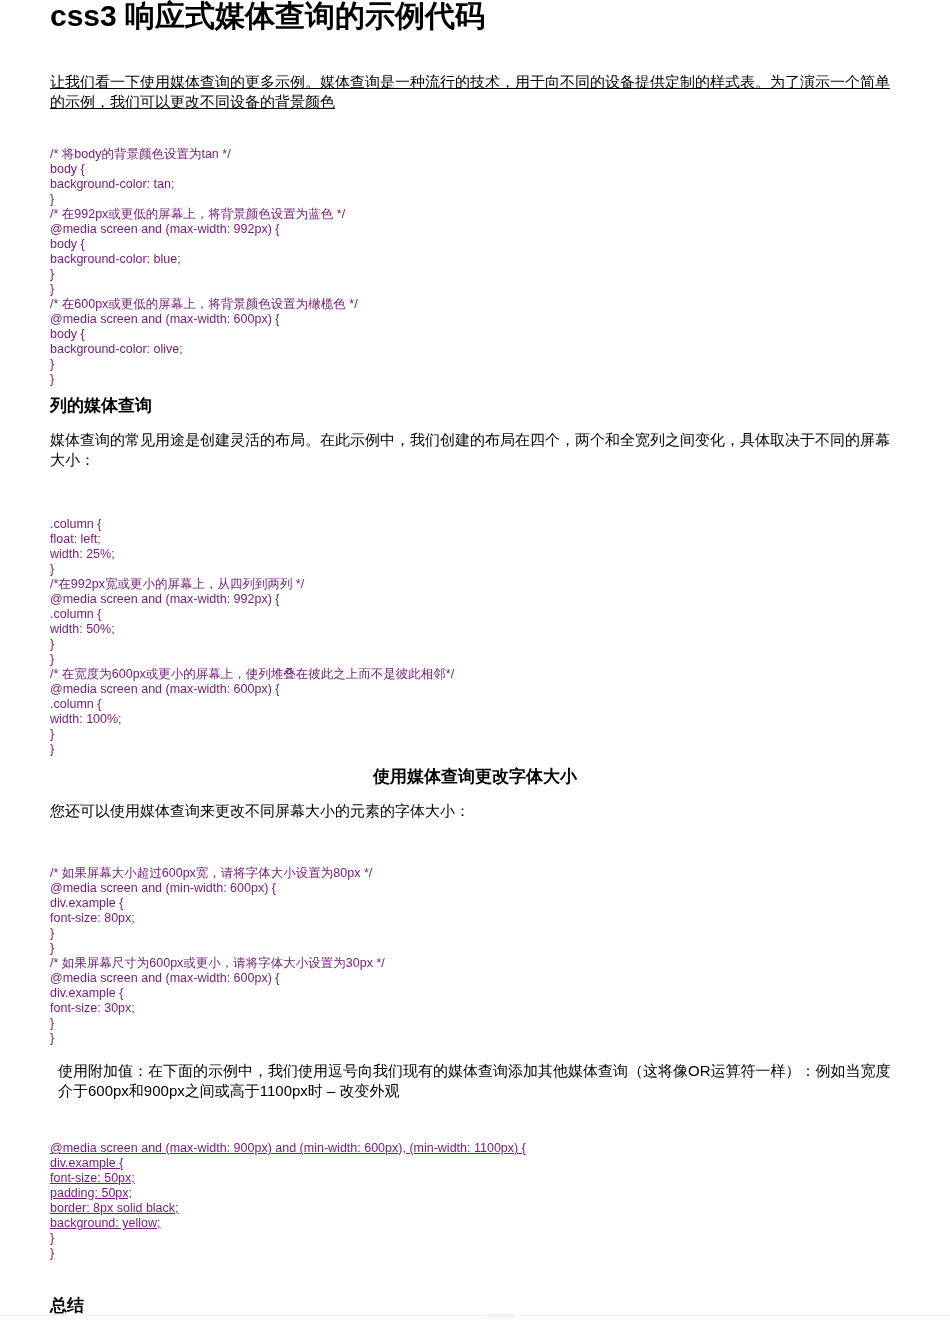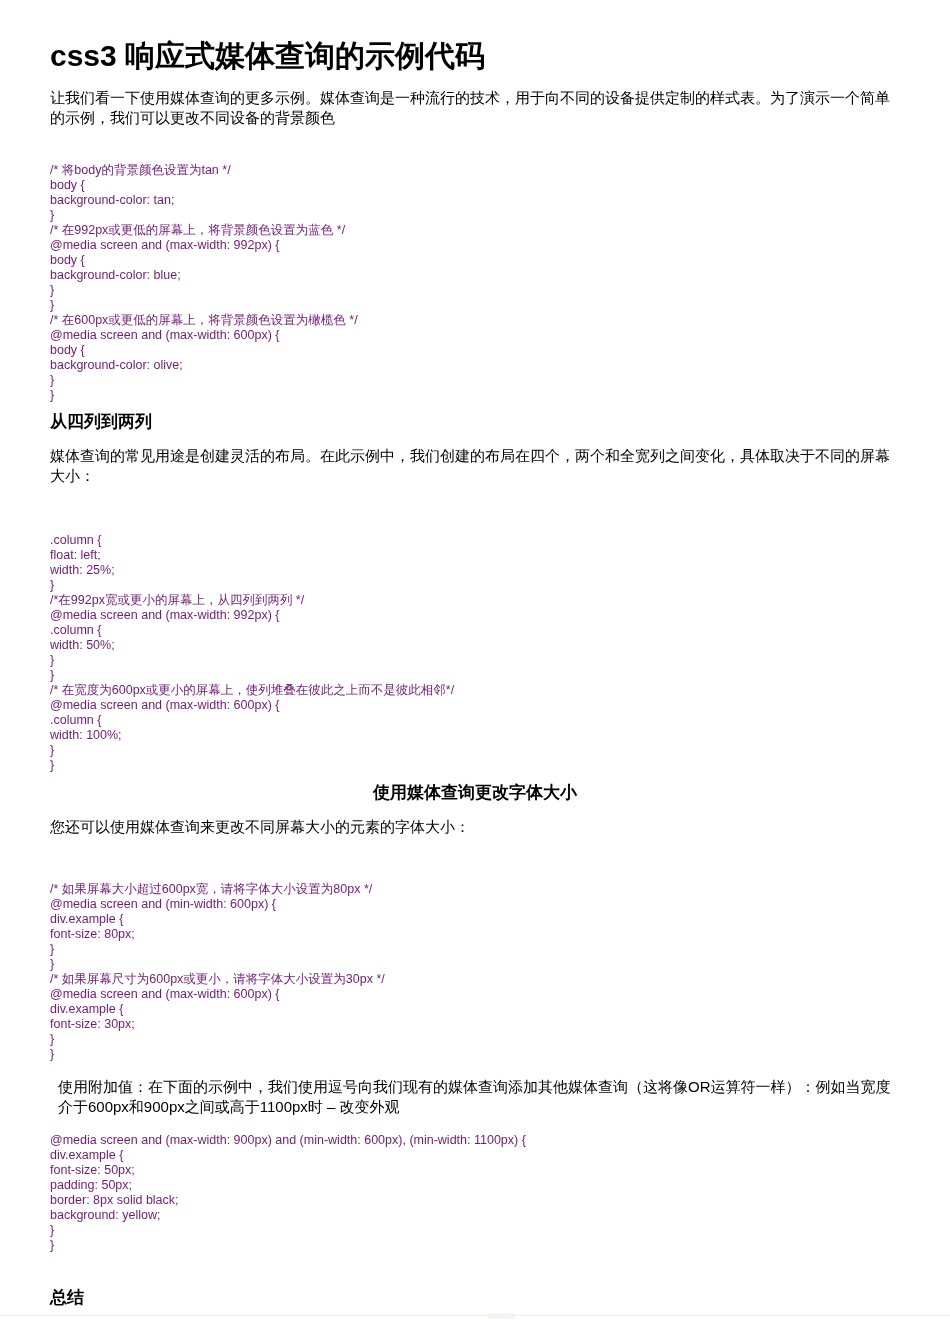--- a/index.html
+++ b/index.html
@@ -9,21 +9,20 @@
     box-sizing: border-box;
     position: relative;
     overflow: hidden;
     padding: 0 50px;
     font-family: "Liberation Sans", sans-serif;
     color: #000000;
     -webkit-font-smoothing: antialiased;
   }
   .page-title {
     margin: 0;
-    padding-top: 40px;
     font-size: 30px;
     line-height: 32px;
     font-weight: 700;
   }
   .para {
     margin: 0;
     font-size: 15px;
     line-height: 20px;
     max-width: 850px;
   }
@@ -41,21 +40,21 @@
     line-height: 18px;
     font-weight: 700;
   }
   
   .mt10 { margin-top: 10px; }
   .mt11 { margin-top: 11px; text-align: center; }
   .mt14 { margin-top: 15px; }
   .mt15 { margin-top: 15px; margin-left: 8px; }
   .mt17 { margin-top: 17px; font-family: Liberation Mono, monospace; }
   .mt20 { margin-top: 36px; }
-  .mt24 { margin-top: 16px; }
+  .mt24 { margin-top: 40px; text-decoration: underline; }
   .mt30 { margin-top: 45px; }
   .mt35 { margin-top: 35px; }
   .bottom-divider {
     position: absolute;
     left: 0;
     top: 1315px;
     width: 100%;
     height: 1px;
     background: #f1efef;
   }
@@ -87,21 +86,21 @@
 background-color: blue;
 }
 }
 /* 在600px或更低的屏幕上，将背景颜色设置为橄榄色 */
 @media screen and (max-width: 600px) {
 body {
 background-color: olive;
 }
 }</pre>
 
-<h2 class="sec-heading mt10">从四列到两列</h2>
+<h2 class="sec-heading mt10">列的媒体查询</h2>
 
 <p class="para mt17">媒体查询的常见用途是创建灵活的布局。在此示例中，我们创建的布局在四个，两个和全宽列之间变化，具体取决于不同的屏幕大小：</p>
 
 <pre class="code mt30">.column {
 float: left;
 width: 25%;
 }
 /*在992px宽或更小的屏幕上，从四列到两列 */
 @media screen and (max-width: 992px) {
 .column {

